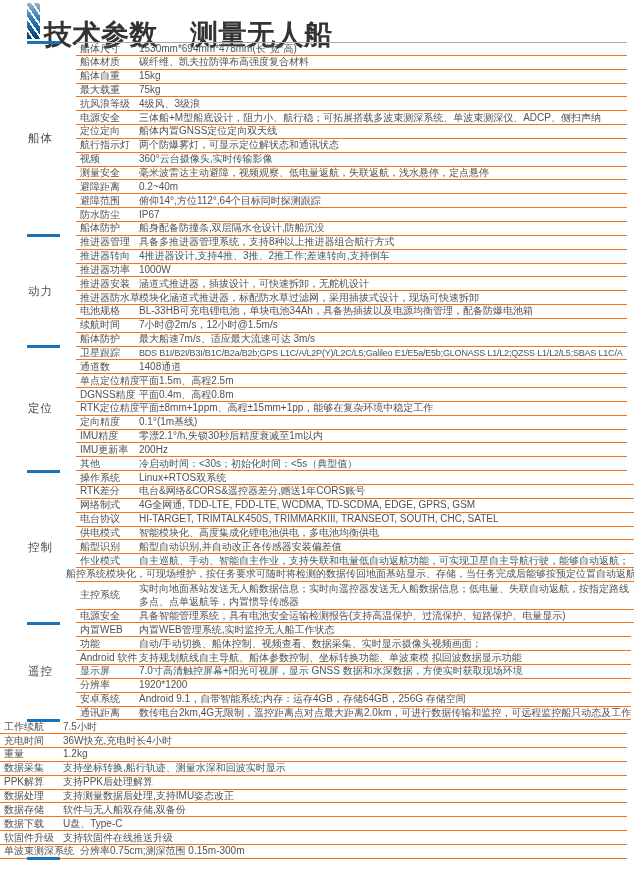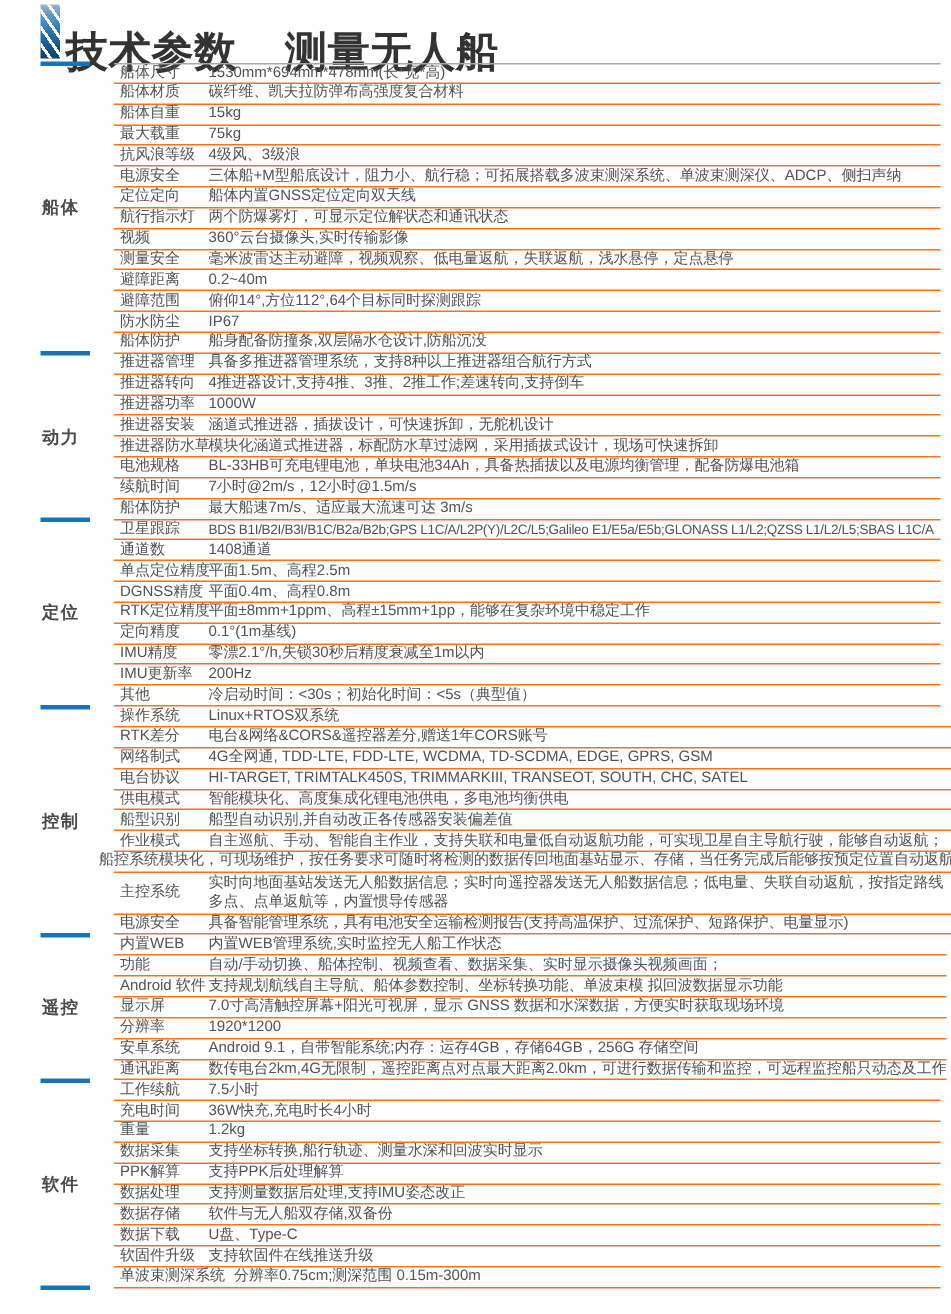--- a/index.html
+++ b/index.html
@@ -23,21 +23,21 @@
   
   .table{position:absolute;left:0;top:42px;width:634px;}
   .table::after{ 
     content:"";position:absolute;left:27px;bottom:-1.5px;width:33px;height:3px;background:#1a72b8;
   }
   .section{display:flex;position:relative;}
   .section::before{ 
     content:"";position:absolute;left:27px;top:-1.5px;width:33px;height:3px;background:#1a72b8;z-index:2;
   }
   .gutter{width:76px;flex-shrink:0;display:flex;align-items:center;box-sizing:border-box;padding-left:28px;}
-  .gname{font-size:11.5px;font-weight:bold;color:#4a4a4a;letter-spacing:1px;}
+  .gname{font-size:11.5px;font-weight:normal;color:#4a4a4a;letter-spacing:1px;}
   .rows{flex:1;margin-right:7px;}
   .section:first-child .row:first-child{border-top:1px solid #a9a9a9;}
   .row{
     display:flex;align-items:center;
     height:13.85px;box-sizing:border-box;
     border-bottom:1px solid #f97316;
     font-size:10px;line-height:12px;color:#525252;white-space:nowrap;
   }
   .rl{width:63px;flex-shrink:0;box-sizing:border-box;padding-left:4px;overflow:visible;}
   .rv{flex:1;overflow:hidden;}
@@ -279,23 +279,20 @@
           <div class="rl">安卓系统</div>
           <div class="rv">Android 9.1，自带智能系统;内存：运存4GB，存储64GB，256G 存储空间</div>
         </div>
         <div class="row">
           <div class="rl">通讯距离</div>
           <div class="rv">数传电台2km,4G无限制，遥控距离点对点最大距离2.0km，可进行数据传输和监控，可远程监控船只动态及工作</div>
         </div>
       </div>
     </div>
     <div class="section">
-      <div class="gutter">
-        <span class="gname">软件</span>
-      </div>
       <div class="rows">
         <div class="row">
           <div class="rl">工作续航</div>
           <div class="rv">7.5小时</div>
         </div>
         <div class="row">
           <div class="rl">充电时间</div>
           <div class="rv">36W快充,充电时长4小时</div>
         </div>
         <div class="row">

